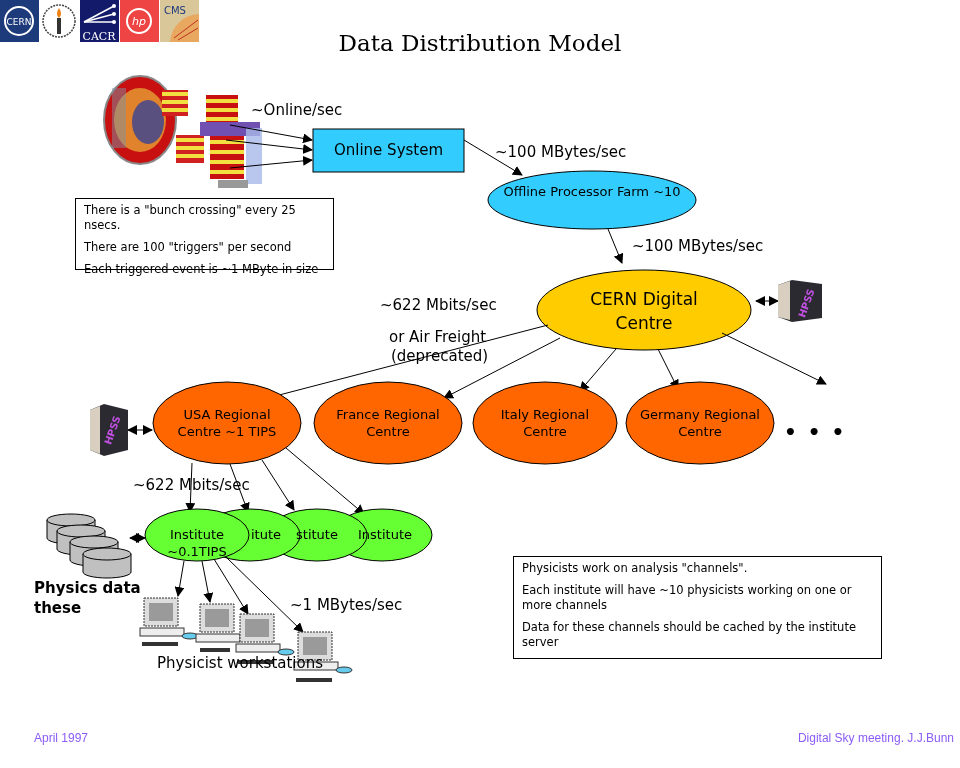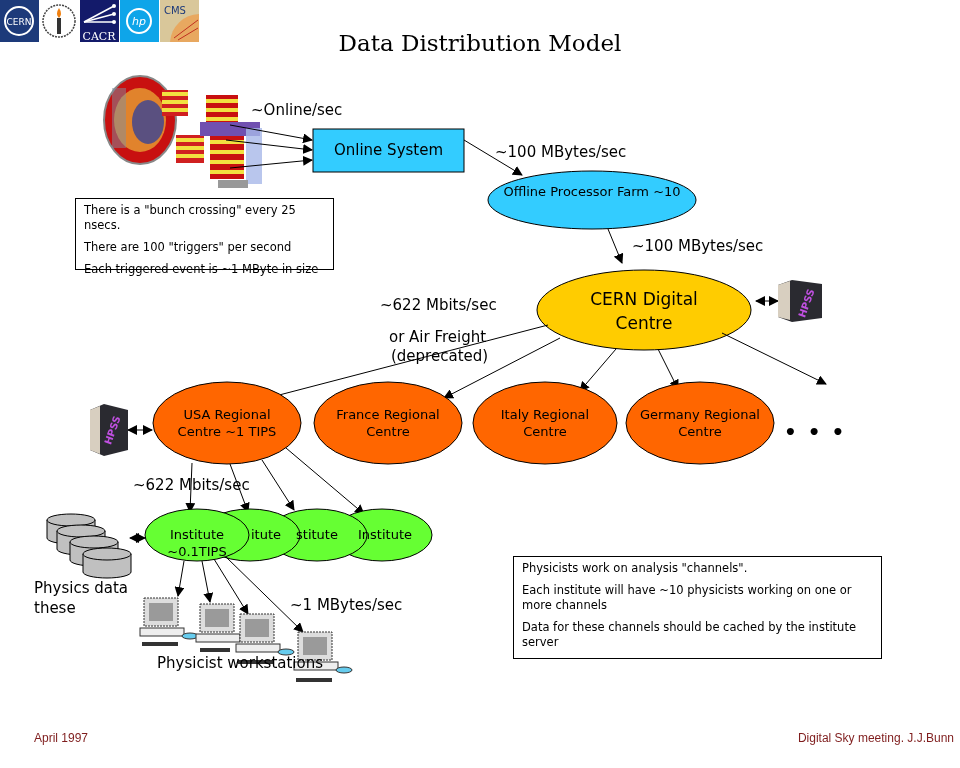--- a/index.html
+++ b/index.html
@@ -4,21 +4,21 @@
 <style>
   html, body { margin:0; padding:0; background:#ffffff; }
   body { width:960px; height:768px; position:relative; overflow:hidden; font-family:"DejaVu Sans", sans-serif; color:#000; }
   .abs { position:absolute; }
   svg#diagram { position:absolute; left:0; top:0; }
   .title { left:0; width:960px; top:30px; text-align:center; font-family:"DejaVu Serif", serif; font-size:23px; }
   .lbl { font-size:15px; white-space:nowrap; }
   .node-text { text-align:center; font-size:13px; line-height:17px; }
   .infobox { border:1px solid #000; background:#fff; font-size:11.5px; line-height:15px; }
   .infobox p { margin:4px 8px 7px 8px; }
-  .footer { font-family:"Liberation Sans", sans-serif; font-size:12px; color:#7f1d1d; top:731px; }
+  .footer { font-family:"Liberation Sans", sans-serif; font-size:12px; color:#8b5cf6; top:731px; }
   .logo { top:0; height:42px; }
 </style>
 </head>
 <body>
 
 <div class="abs logo" style="left:0;width:39px;background:#1d3a7a;">
   <svg width="39" height="42">
     <circle cx="19" cy="21" r="14" fill="none" stroke="#fff" stroke-width="2"></circle>
     <text x="19" y="25" font-size="9" fill="#fff" text-anchor="middle" font-family="DejaVu Sans, sans-serif">CERN</text>
   </svg>
@@ -34,21 +34,21 @@
   <svg width="39" height="42">
     <line x1="4" y1="22" x2="34" y2="6" stroke="#fff" stroke-width="1.5"></line>
     <line x1="4" y1="22" x2="34" y2="14" stroke="#fff" stroke-width="1.5"></line>
     <line x1="4" y1="22" x2="34" y2="22" stroke="#fff" stroke-width="1.5"></line>
     <circle cx="34" cy="6" r="2" fill="#fff"></circle>
       <circle cx="34" cy="14" r="2" fill="#fff"></circle>
       <circle cx="34" cy="22" r="2" fill="#fff"></circle>
     <text x="19" y="40" font-size="11" fill="#fff" text-anchor="middle" font-family="DejaVu Serif, serif">CACR</text>
   </svg>
 </div>
-<div class="abs logo" style="left:120px;width:39px;background:#0ea5e9;">
+<div class="abs logo" style="left:120px;width:39px;background:#ef4444;">
   <svg width="39" height="42">
     <circle cx="19" cy="21" r="12" fill="none" stroke="#fff" stroke-width="2"></circle>
     <text x="19" y="25" font-size="11" fill="#fff" text-anchor="middle" font-style="italic" font-family="DejaVu Sans, sans-serif">hp</text>
   </svg>
 </div>
 <div class="abs logo" style="left:160px;width:39px;background:#d9c79a;">
   <svg width="39" height="42">
     <path d="M10 42 A30 30 0 0 1 39 14 L39 42z" fill="#e8a860"></path>
     <line x1="14" y1="38" x2="38" y2="20" stroke="#c03020" stroke-width="1"></line>
     <line x1="18" y1="40" x2="38" y2="28" stroke="#c03020" stroke-width="1"></line>
@@ -229,21 +229,21 @@
 <div class="abs lbl" style="left:133px;top:476px;">~622 Mbits/sec</div>
 
 <div class="abs node-text" style="left:145px;top:526px;width:104px;">
   <div>Institute</div>
   <div>~0.1TIPS</div>
 </div>
 <div class="abs node-text" style="left:246px;top:526px;width:40px;">itute</div>
 <div class="abs node-text" style="left:290px;top:526px;width:54px;">stitute</div>
 <div class="abs node-text" style="left:350px;top:526px;width:70px;">Institute</div>
 
-<div class="abs lbl" style="left:34px;top:578px;line-height:20px;">
+<div class="abs lbl" style="left:34px;top:578px;line-height:20px;font-weight:bold;">
   <div>Physics data</div>
   <div>these</div>
 </div>
 
 <div class="abs lbl" style="left:290px;top:596px;">~1 MBytes/sec</div>
 <div class="abs lbl" style="left:157px;top:654px;">Physicist workstations</div>
 
 <div class="abs infobox" style="left:75px;top:198px;width:257px;height:70px;">
   <p>There is a "bunch crossing" every 25 nsecs.</p>
   <p>There are 100 "triggers" per second</p>

